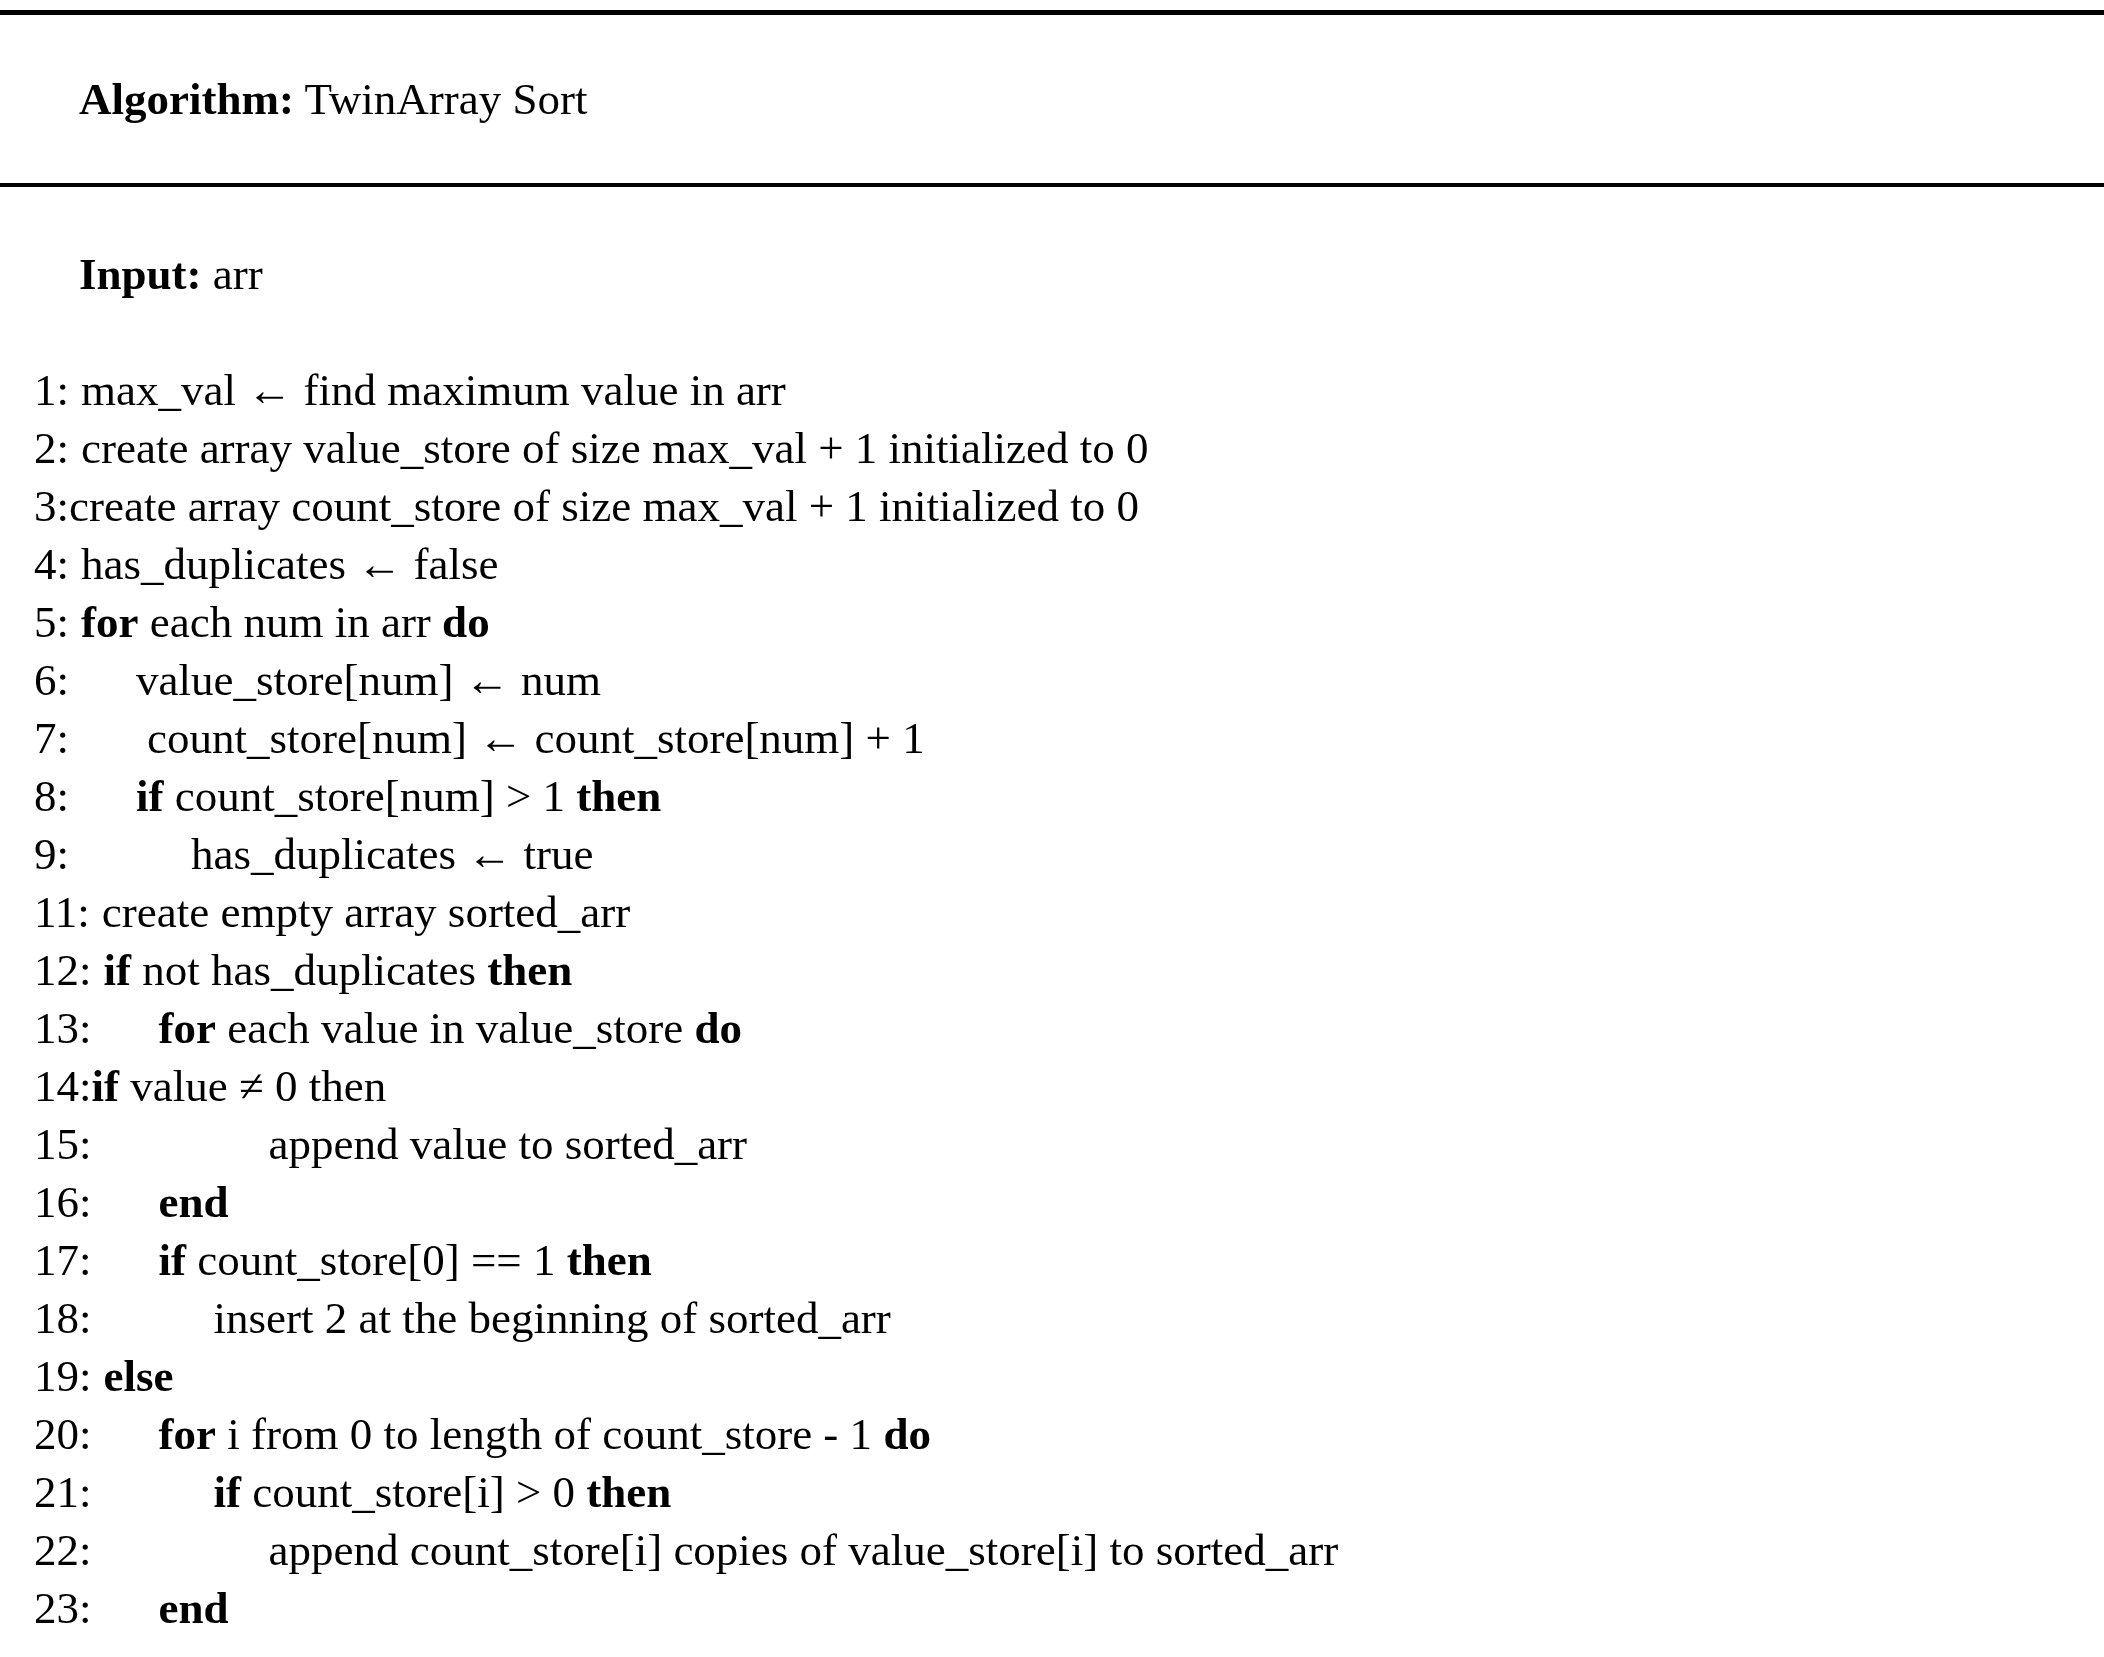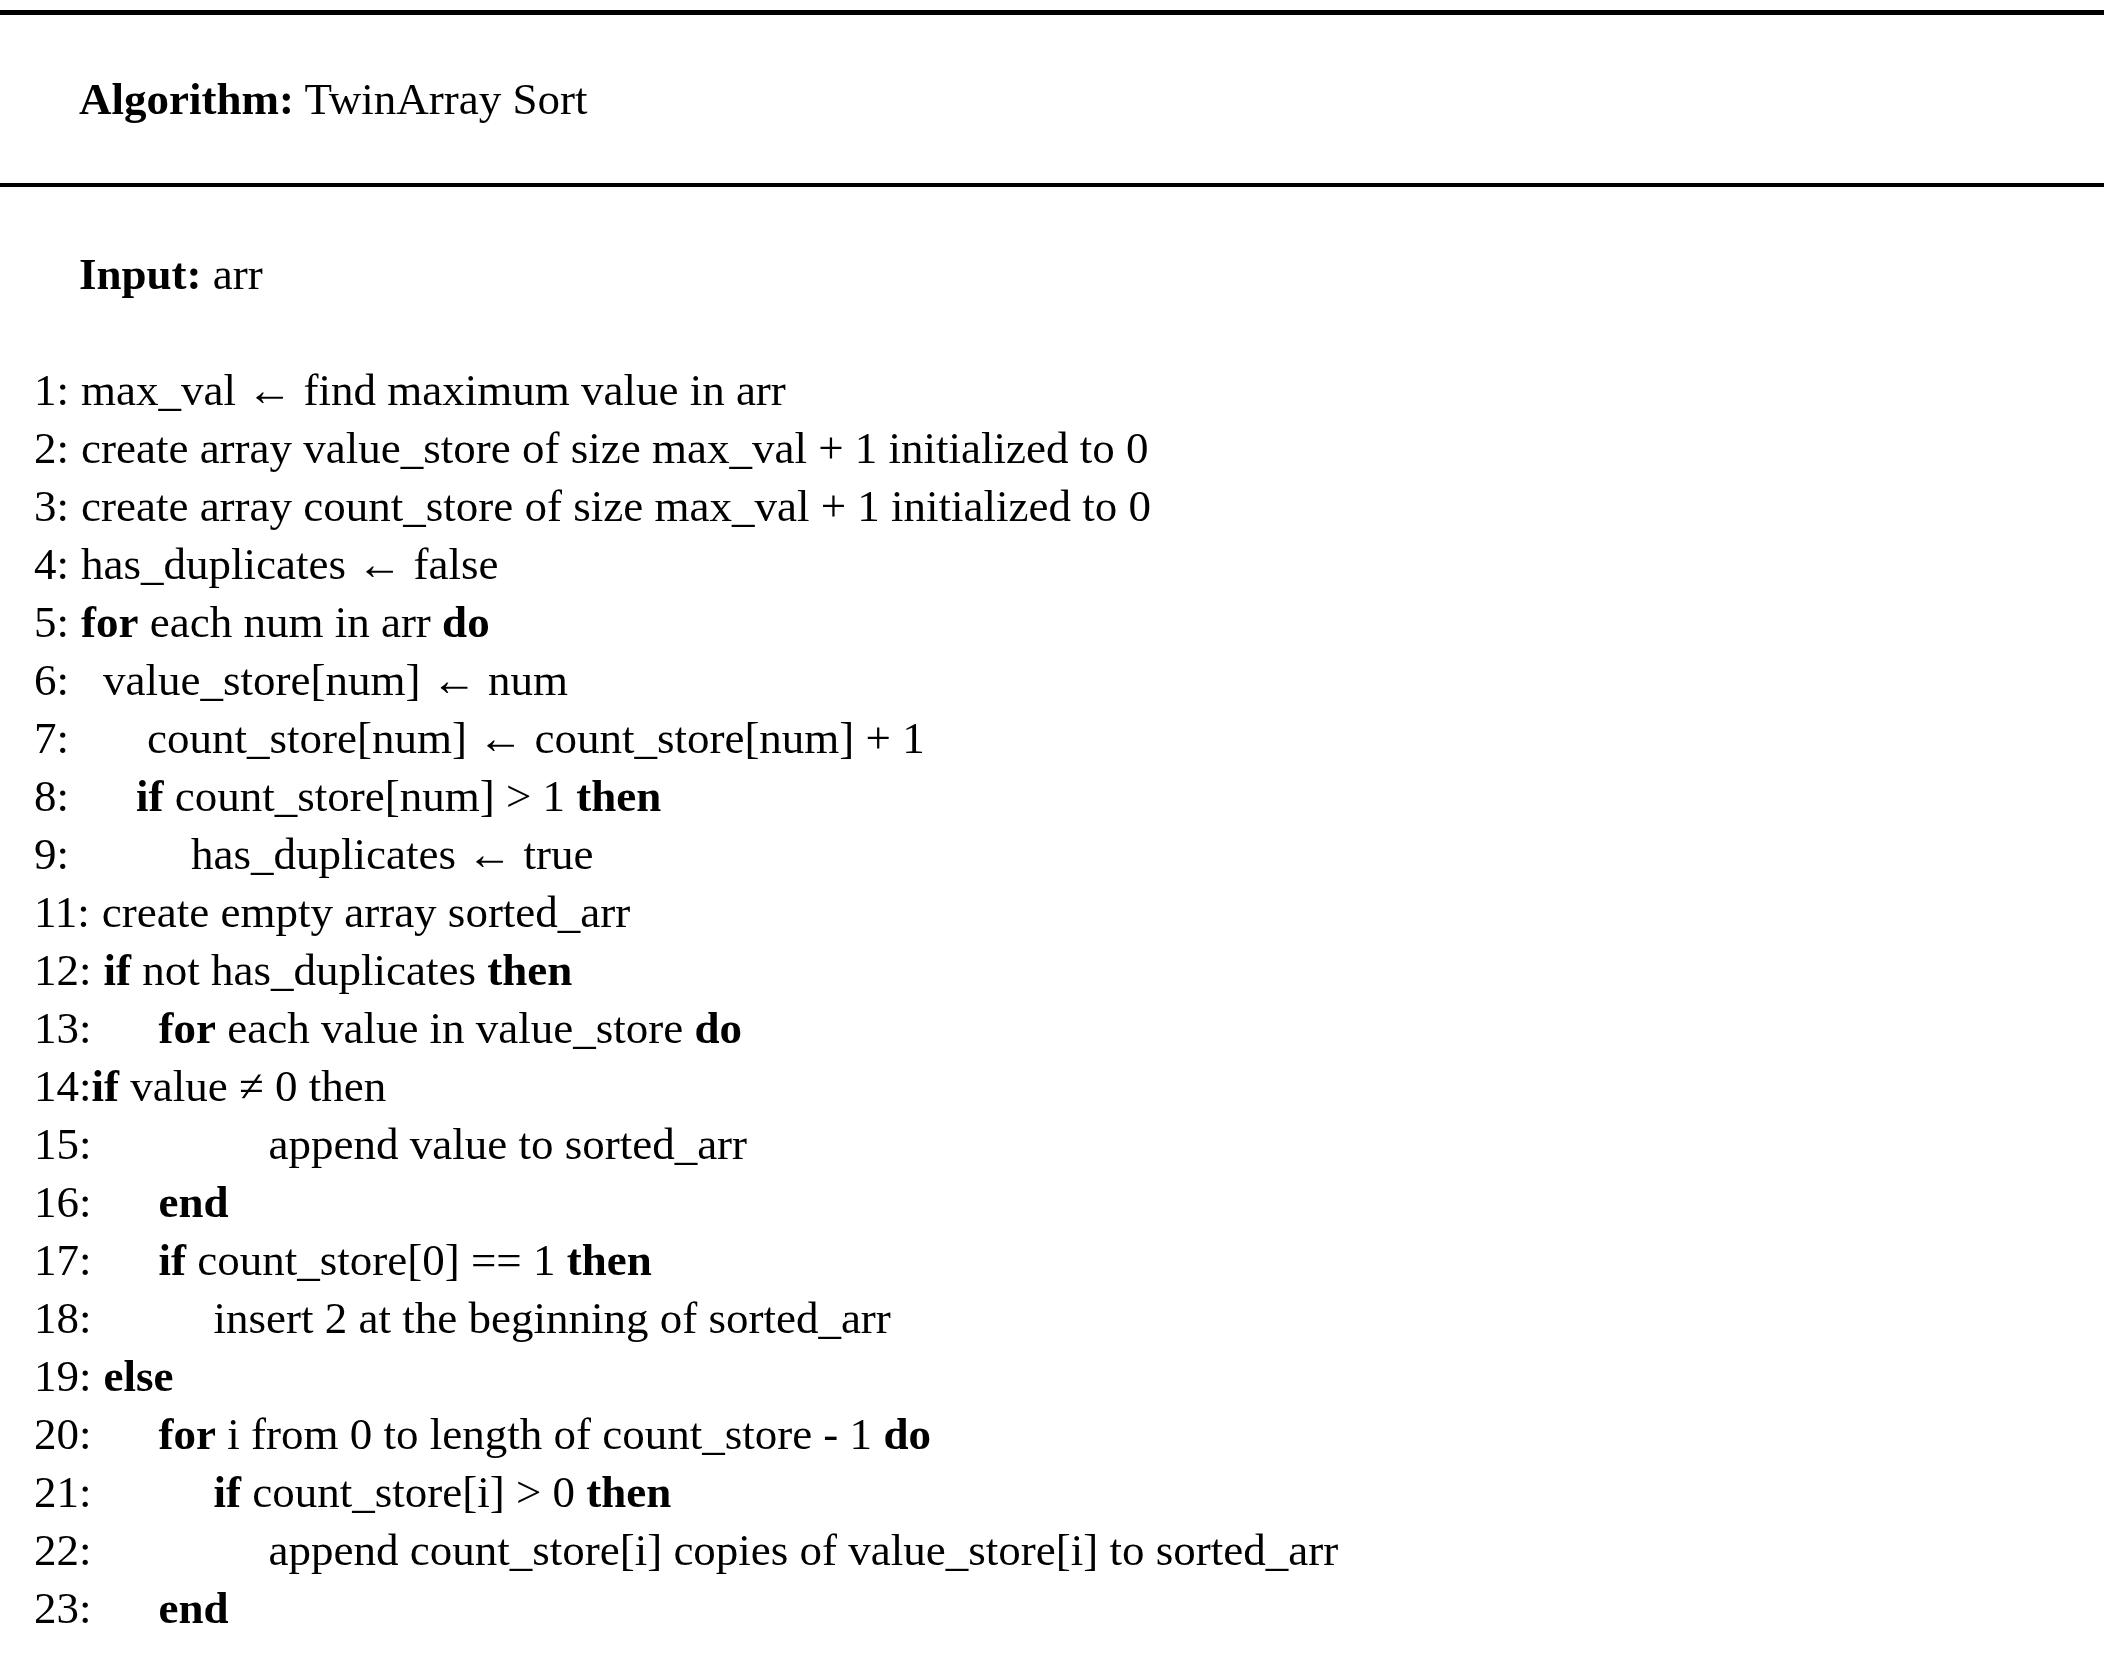--- a/index.html
+++ b/index.html
@@ -55,24 +55,24 @@
 
   <div class="rule rule-mid"></div>
 
   <div class="txtline">
     <span class="kw">Input:</span><span> arr</span>
   </div>
 
   <div id="algo-lines">
       <div class="txtline"><span class="num">1:</span><span class="content" style="margin-left: 12px; text-align: center;"><span>max_val ← find maximum value in arr</span></span></div>
       <div class="txtline"><span class="num">2:</span><span class="content" style="margin-left: 12px;"><span>create array value_store of size max_val + 1 initialized to 0</span></span></div>
-      <div class="txtline"><span class="num">3:</span><span class="content" style="margin-left: 12px;"><span>create array count_store of size max_val + 1 initialized to 0</span></span></div>
+      <div class="txtline"><span class="num">3:</span><span class="content" style="margin-left: 0;"><span>create array count_store of size max_val + 1 initialized to 0</span></span></div>
       <div class="txtline"><span class="num">4:</span><span class="content" style="margin-left: 12px;"><span>has_duplicates ← false</span></span></div>
       <div class="txtline"><span class="num">5:</span><span class="content" style="margin-left: 12px;"><span class="b">for</span><span> each num in arr </span><span class="b">do</span></span></div>
-      <div class="txtline"><span class="num">6:</span><span class="content" style="margin-left: 34px;"><span>value_store[num] ← num</span></span></div>
+      <div class="txtline"><span class="num">6:</span><span class="content" style="margin-left: 67px;"><span>value_store[num] ← num</span></span></div>
       <div class="txtline"><span class="num">7:</span><span class="content" style="margin-left: 78px;"><span>count_store[num] ← count_store[num] + 1</span></span></div>
       <div class="txtline"><span class="num">8:</span><span class="content" style="margin-left: 67px;"><span class="b">if</span><span> count_store[num] &gt; 1 </span><span class="b">then</span></span></div>
       <div class="txtline"><span class="num">9:</span><span class="content" style="margin-left: 122px;"><span>has_duplicates ← true</span></span></div>
       <div class="txtline"><span class="num">11:</span><span class="content" style="margin-left: 12px;"><span>create empty array sorted_arr</span></span></div>
       <div class="txtline"><span class="num">12:</span><span class="content" style="margin-left: 12px; font-family: Liberation Serif, serif;"><span class="b">if</span><span> not has_duplicates </span><span class="b">then</span></span></div>
       <div class="txtline"><span class="num">13:</span><span class="content" style="margin-left: 67px;"><span class="b">for</span><span> each value in value_store </span><span class="b">do</span></span></div>
       <div class="txtline"><span class="num">14:</span><span class="content" style=""><span class="b">if</span><span> value ≠ 0 then</span></span></div>
       <div class="txtline"><span class="num">15:</span><span class="content" style="margin-left: 177px;"><span>append value to sorted_arr</span></span></div>
       <div class="txtline"><span class="num">16:</span><span class="content" style="margin-left: 67px;"><span class="b">end</span></span></div>
       <div class="txtline"><span class="num">17:</span><span class="content" style="margin-left: 67px;"><span class="b">if</span><span> count_store[0] == 1 </span><span class="b">then</span></span></div>

